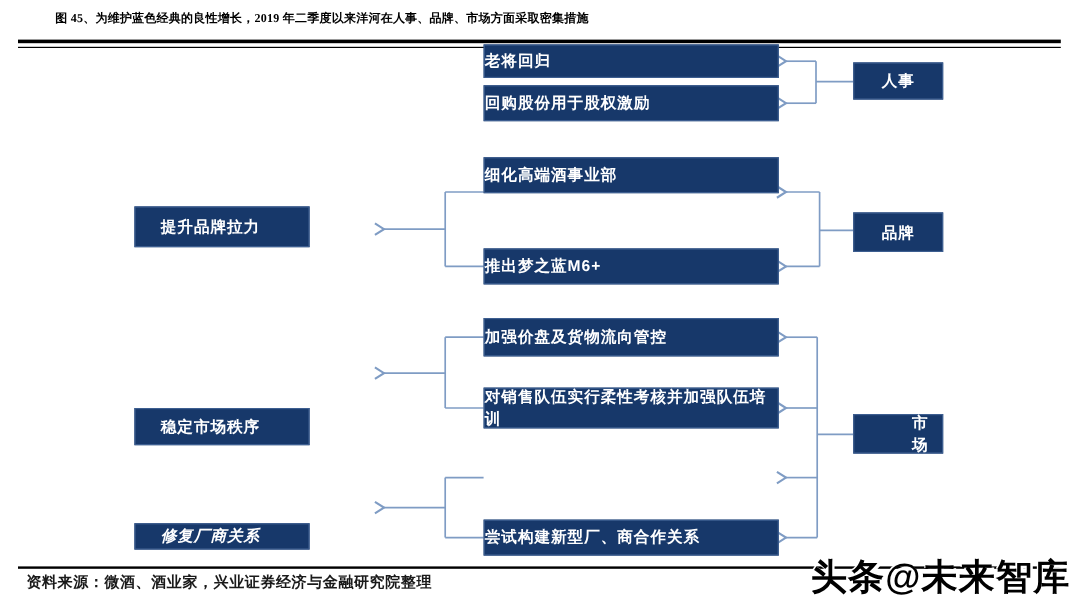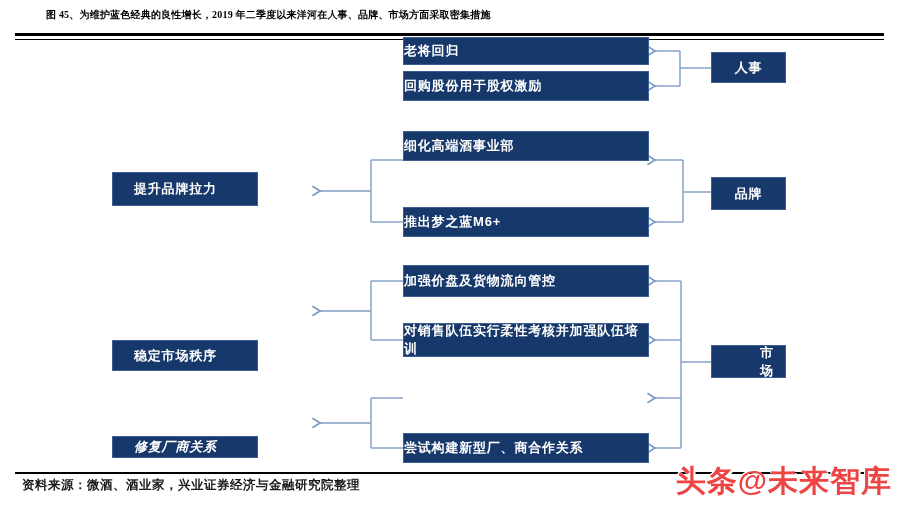--- a/index.html
+++ b/index.html
@@ -17,21 +17,21 @@
   .nbox{position:absolute;background:#17386a;border:1px solid #3d5e90;
         color:#fff;font-weight:bold;font-size:13px;letter-spacing:0.8px;
         display:flex;align-items:center;box-sizing:border-box;}
   .mid{left:403px;width:246px;}
   .leftbox{left:112px;width:146px;padding-left:21px;}
   .catbox{left:711px;width:75px;justify-content:center;padding-left:0;}
 
   .footer-line{position:absolute;left:15px;right:15px;top:472px;height:2px;background:#000;}
   .source{position:absolute;left:22px;top:477px;font-size:12.5px;color:#1a1a1a;
           font-weight:bold;font-family:"Liberation Serif","DejaVu Serif",serif;letter-spacing:0.5px;}
-  .watermark{position:absolute;right:6px;top:461px;font-size:30px;font-weight:bold;color:#ef4444;
+  .watermark{position:absolute;right:6px;top:461px;font-size:30px;font-weight:bold;color:#000000;
              letter-spacing:1px;text-shadow:2px 2px 0 #fff,-1px -1px 0 #fff;
              font-family:"Liberation Sans","DejaVu Sans",sans-serif;background:#fff0;}
 </style>
 </head>
 <body>
 
 <div class="page">
 
   <div class="title">图 45、为维护蓝色经典的良性增长，2019 年二季度以来洋河在人事、品牌、市场方面采取密集措施</div>
   <div class="rule-thick"></div>

